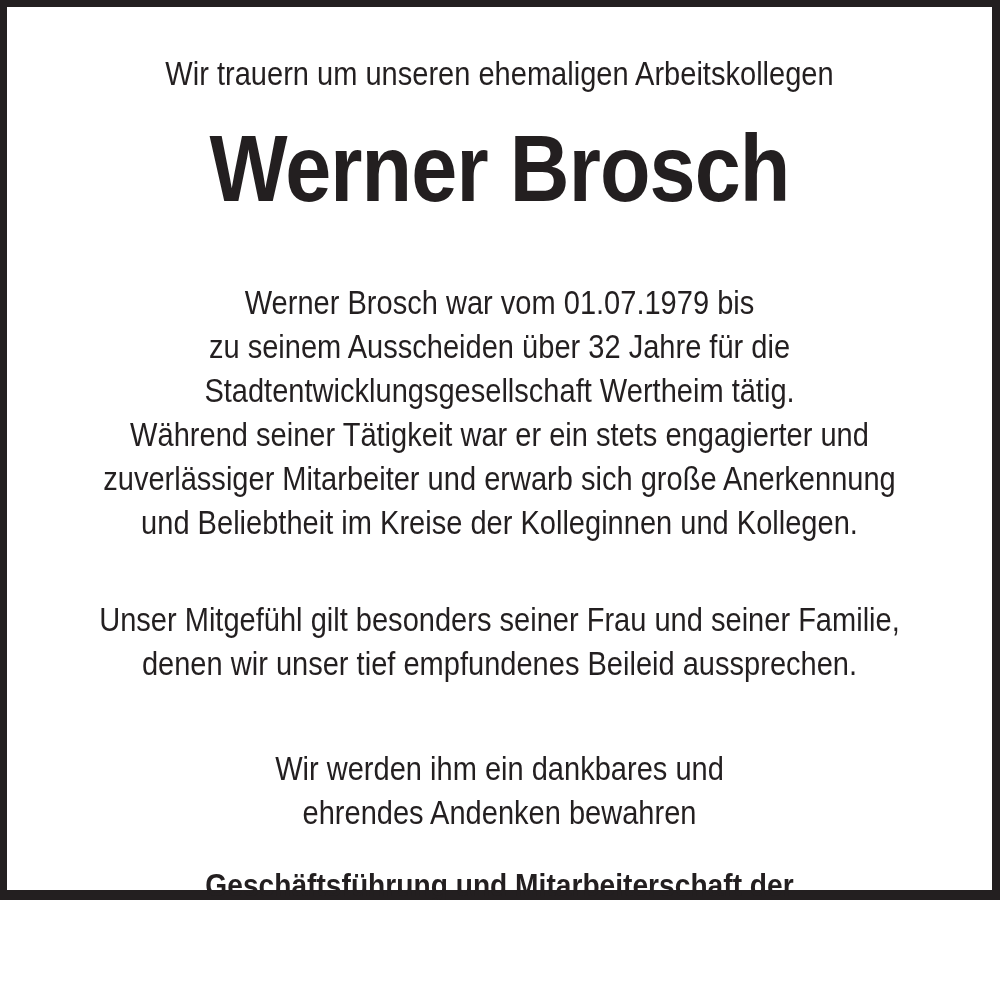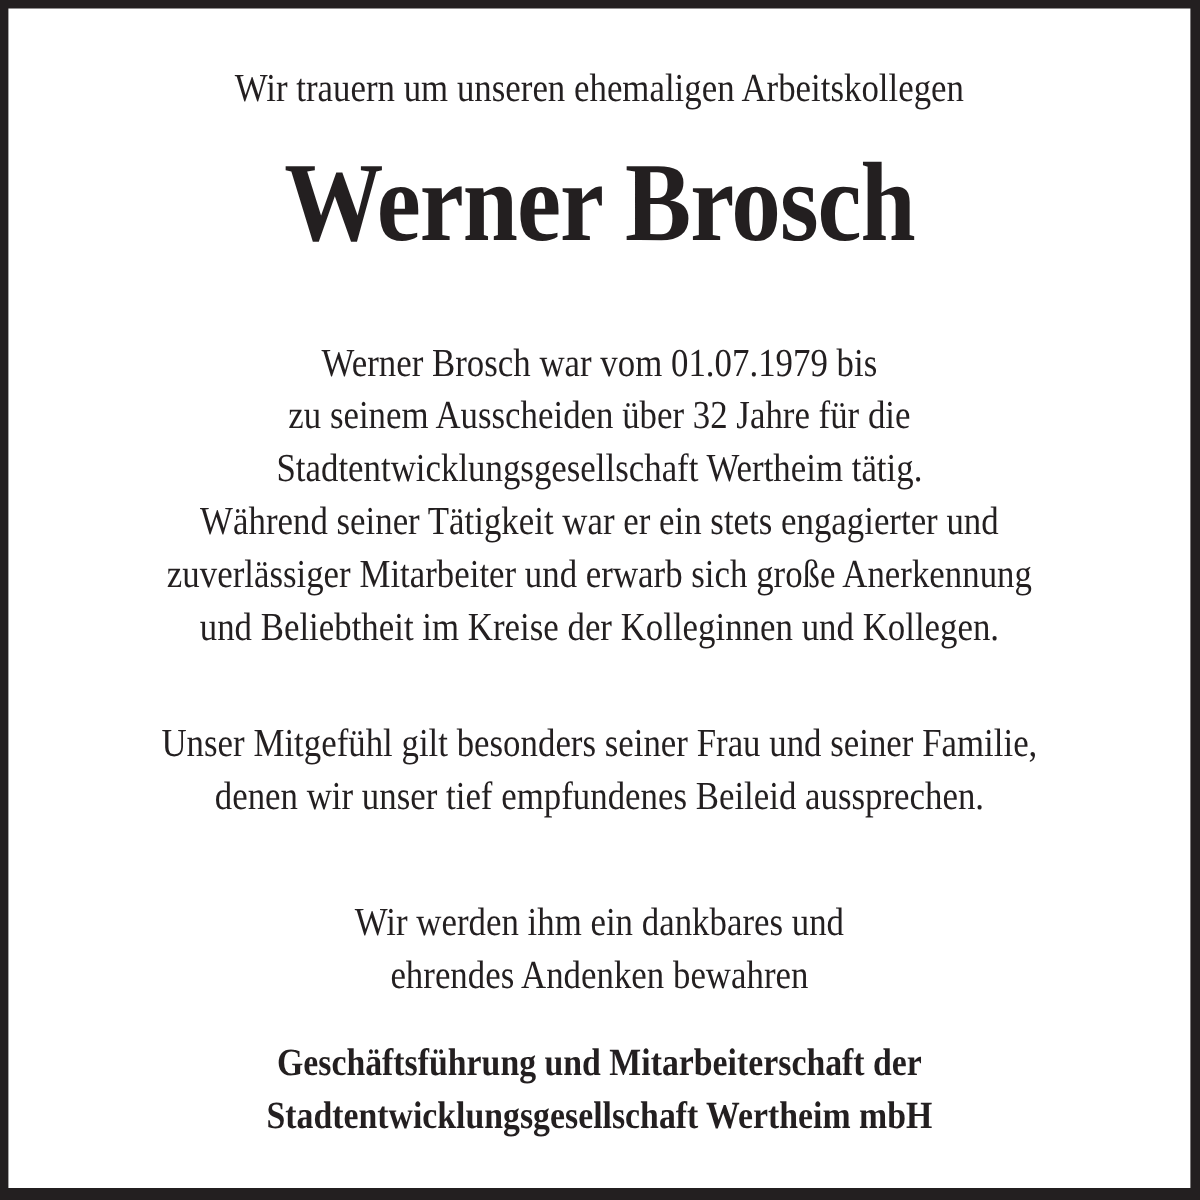--- a/index.html
+++ b/index.html
@@ -3,24 +3,24 @@
 <meta charset="utf-8">
 <style>
   html, body {
     margin: 0;
     padding: 0;
     background: #ffffff;
   }
   .canvas {
     position: relative;
     width: 1000px;
-    height: 1000px;
+    height: 900px;
     background: #ffffff;
     overflow: hidden;
-    font-family: Liberation Serif, serif;
+    font-family: Liberation Sans, sans-serif;
   }
   .frame {
     position: absolute;
     inset: 0;
     border-style: solid;
     border-width: 7px 8px 10px 7px;
     border-color: var(--frame, #231f20);
     box-sizing: border-box;
   }
   .content {

